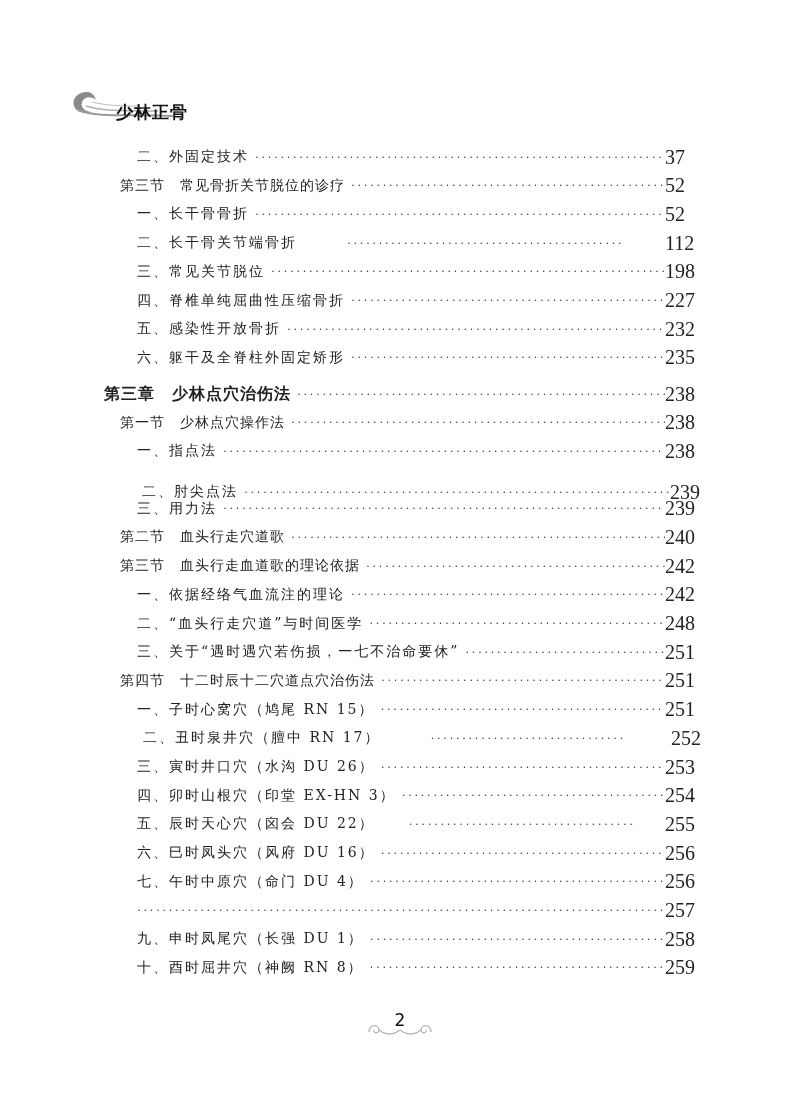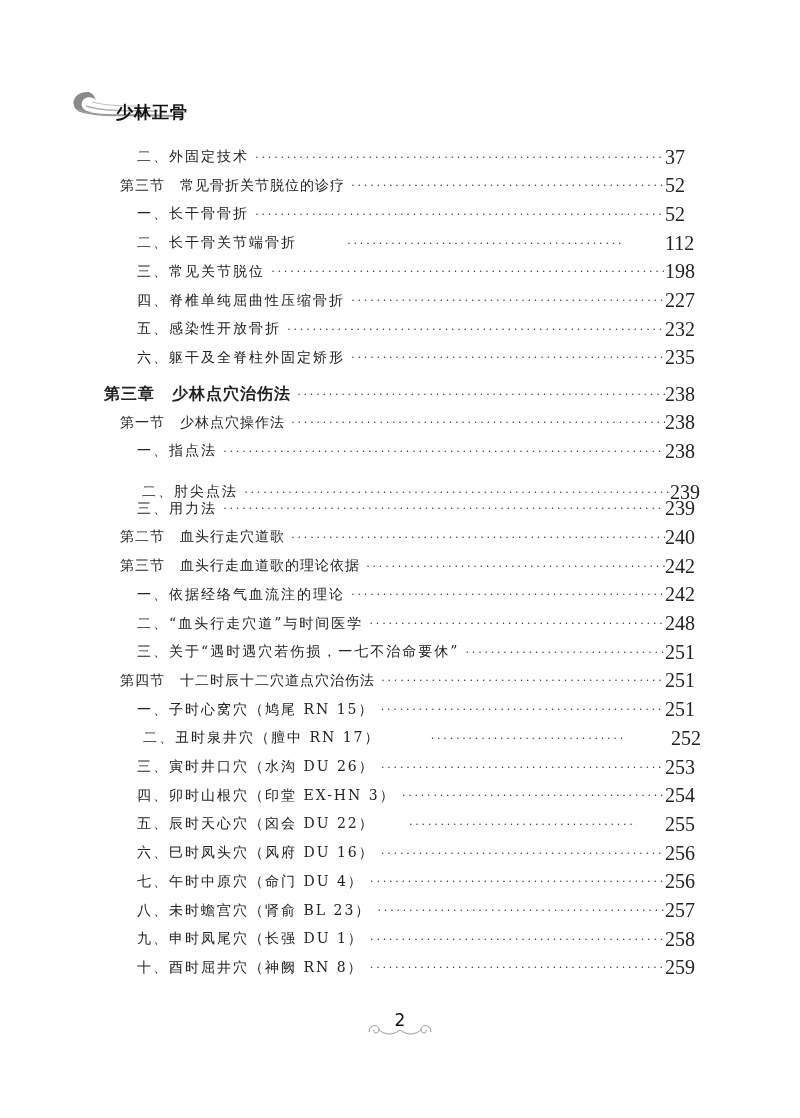--- a/index.html
+++ b/index.html
@@ -159,21 +159,20 @@
       <span class="label">六、巳时凤头穴（风府 DU 16）</span>
       <span class="dots">························································································································</span>
       <span class="page">256</span>
     </div>
     <div class="row lvl3" style="top: 724.8px; left: 137px; width: 558px;">
       <span class="label">七、午时中原穴（命门 DU 4）</span>
       <span class="dots">························································································································</span>
       <span class="page">256</span>
     </div>
     <div class="row lvl3" style="top: 753.5px; left: 137px; width: 558px;">
-      <span class="label">八、未时蟾宫穴（肾俞 BL 23）</span>
       <span class="dots">························································································································</span>
       <span class="page">257</span>
     </div>
     <div class="row lvl3" style="top: 782.2px; left: 137px; width: 558px;">
       <span class="label">九、申时凤尾穴（长强 DU 1）</span>
       <span class="dots">························································································································</span>
       <span class="page">258</span>
     </div>
     <div class="row lvl3" style="top: 810.9px; left: 137px; width: 558px;">
       <span class="label">十、酉时屈井穴（神阙 RN 8）</span>

